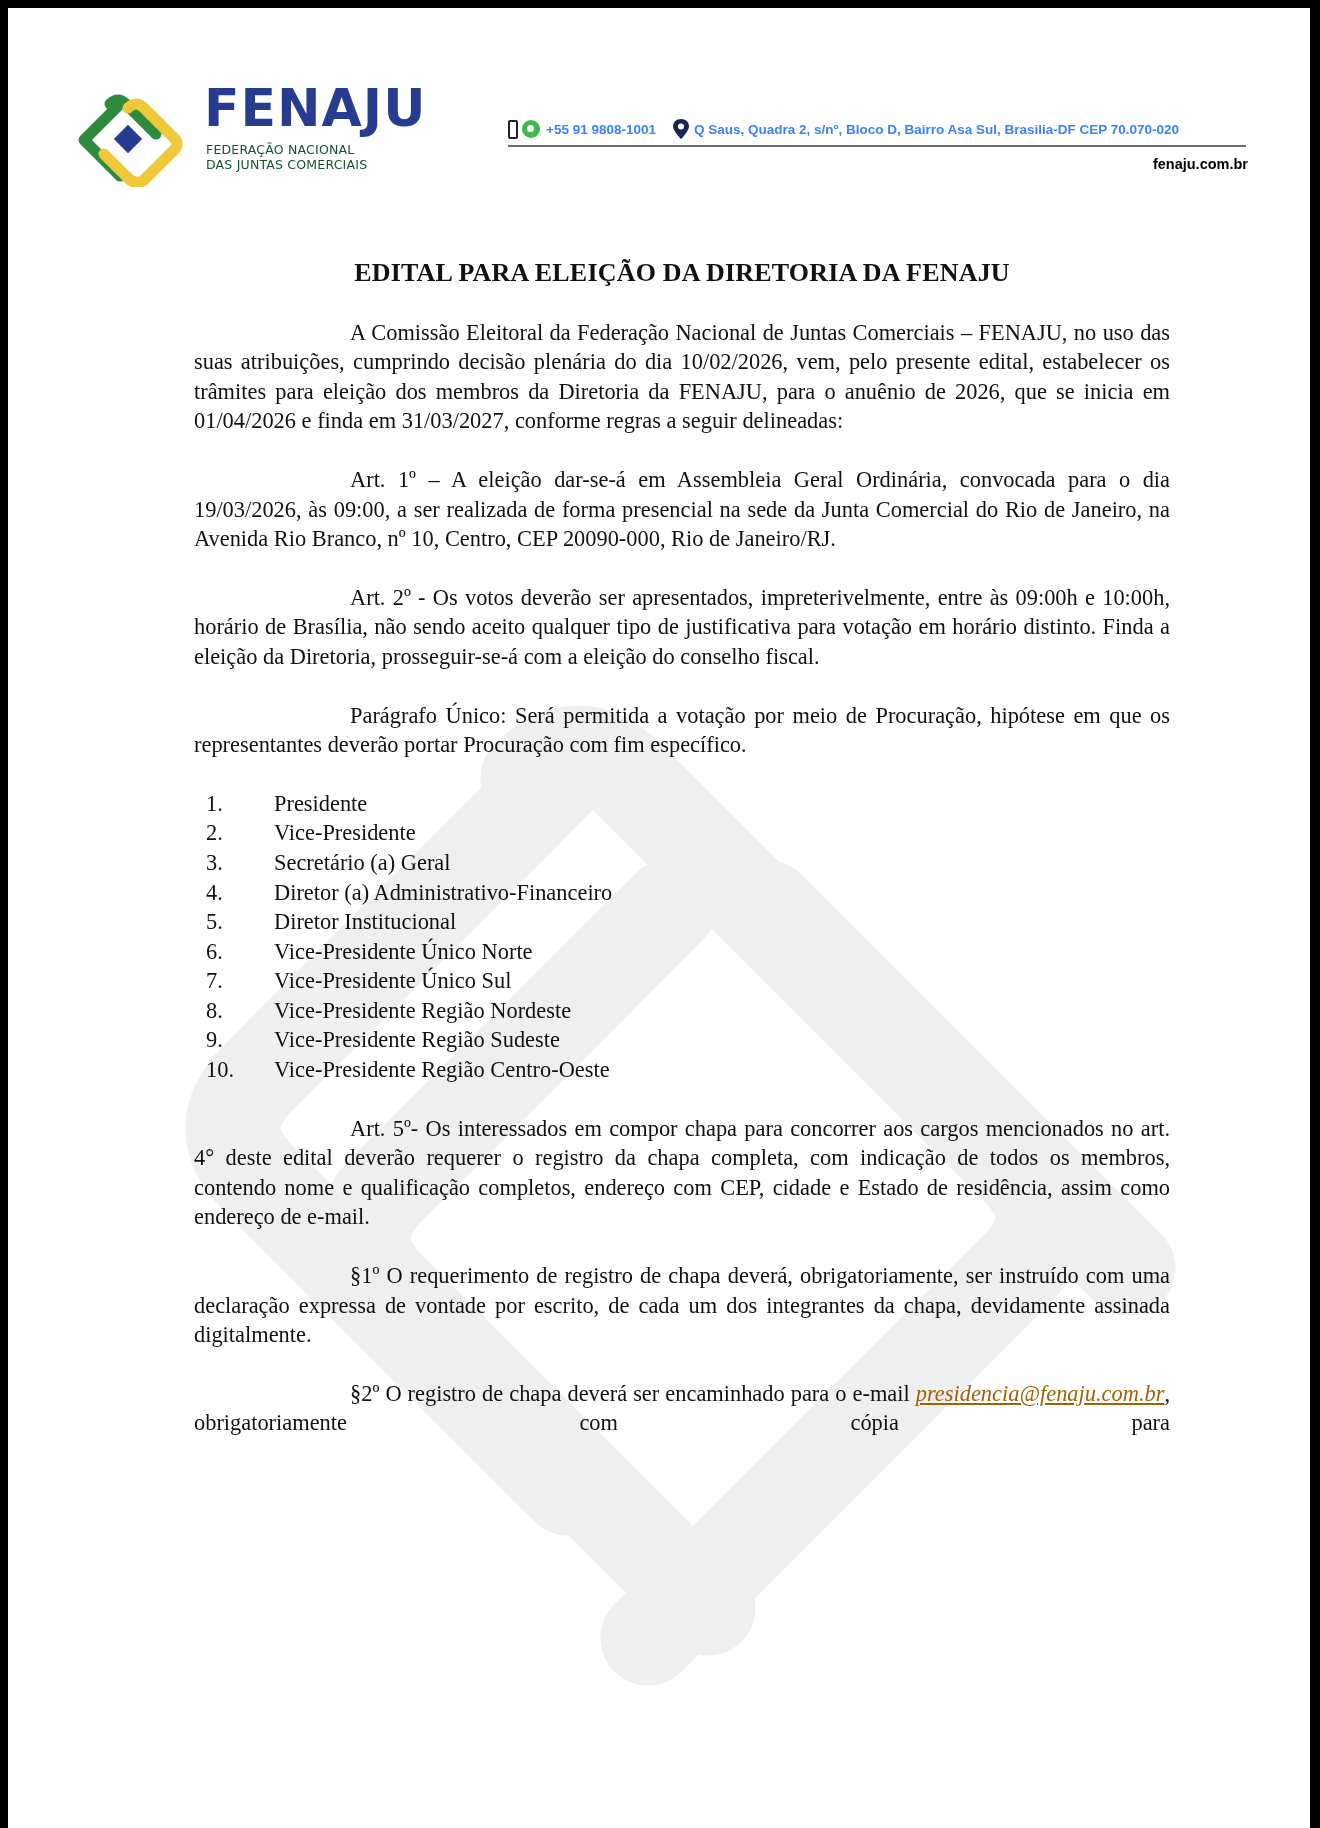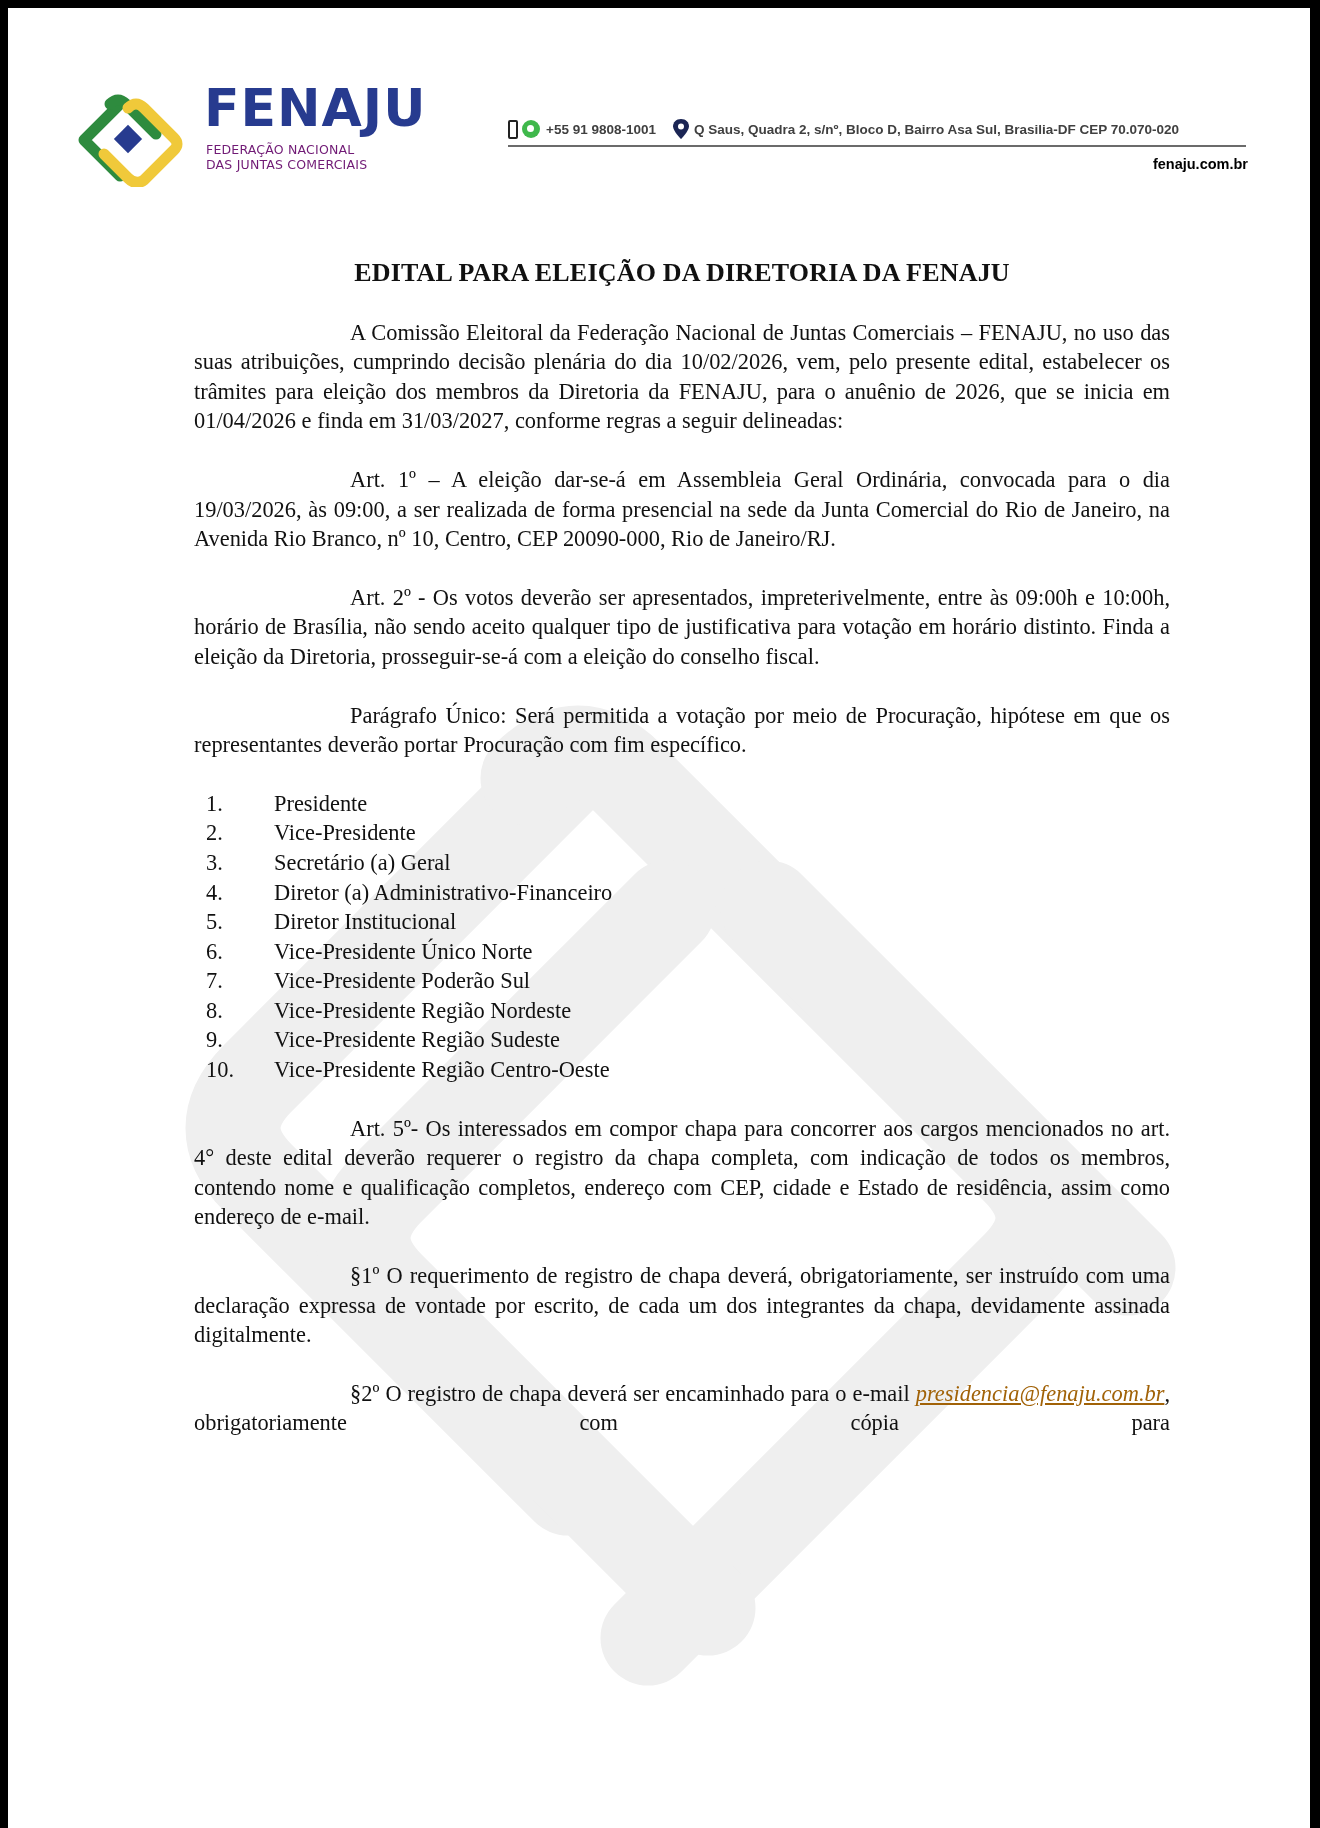--- a/index.html
+++ b/index.html
@@ -17,26 +17,26 @@
   
   .logo { position: absolute; left: 62px; top: 80px; width: 350px; height: 100px; }
   .logo-mark { position: absolute; left: 0; top: 4px; width: 120px; height: 95px; }
   .logo-word {
     position: absolute; left: 134px; top: -6px;
     font-family: "DejaVu Sans", sans-serif; font-weight: bold;
     font-size: 52px; color: #273b8f; letter-spacing: 1px; line-height: 1;
   }
   .logo-sub {
     position: absolute; left: 136px; top: 54px;
-    font-family: "DejaVu Sans", sans-serif; font-size: 12.5px; color: #701a75;
+    font-family: "DejaVu Sans", sans-serif; font-size: 12.5px; color: #14532d;
     line-height: 15px; letter-spacing: 0.2px;
   }
   .contact {
     position: absolute; left: 500px; top: 108px; width: 740px; height: 26px;
-    font-family: "Liberation Sans", sans-serif; font-size: 13.5px; color: #404040;
+    font-family: "Liberation Sans", sans-serif; font-size: 13.5px; color: #3b82f6;
     display: flex; align-items: center; white-space: nowrap; font-weight: bold;
   }
   .contact .phone-ic { width: 10px; height: 19px; border: 2px solid #222; border-radius: 2px; margin-right: 4px; box-sizing: border-box; }
   .contact .wa-ic { width: 18px; height: 18px; border-radius: 50%; background: #3fb84b; margin-right: 6px; position: relative; }
   .contact .wa-ic::after { content: ""; position: absolute; left: 5px; top: 5px; width: 7px; height: 7px; border-radius: 50%; background: #fff; }
   .contact .pin-ic { margin-left: 16px; margin-right: 4px; width: 18px; height: 22px; }
   .contact-rule { position: absolute; left: 500px; top: 137px; width: 738px; height: 2px; background: #6b6b6b; }
   .site {
     position: absolute; right: 62px; top: 148px;
     font-family: "Liberation Sans", sans-serif; font-weight: bold; font-size: 14.5px; color: #000000;
@@ -120,21 +120,21 @@
         <li>
           <span class="num">5.</span>
           <span>Diretor Institucional</span>
         </li>
         <li>
           <span class="num">6.</span>
           <span>Vice-Presidente Único Norte</span>
         </li>
         <li>
           <span class="num">7.</span>
-          <span>Vice-Presidente Poderão Sul</span>
+          <span>Vice-Presidente Único Sul</span>
         </li>
         <li>
           <span class="num">8.</span>
           <span>Vice-Presidente Região Nordeste</span>
         </li>
         <li>
           <span class="num">9.</span>
           <span>Vice-Presidente Região Sudeste</span>
         </li>
         <li>

